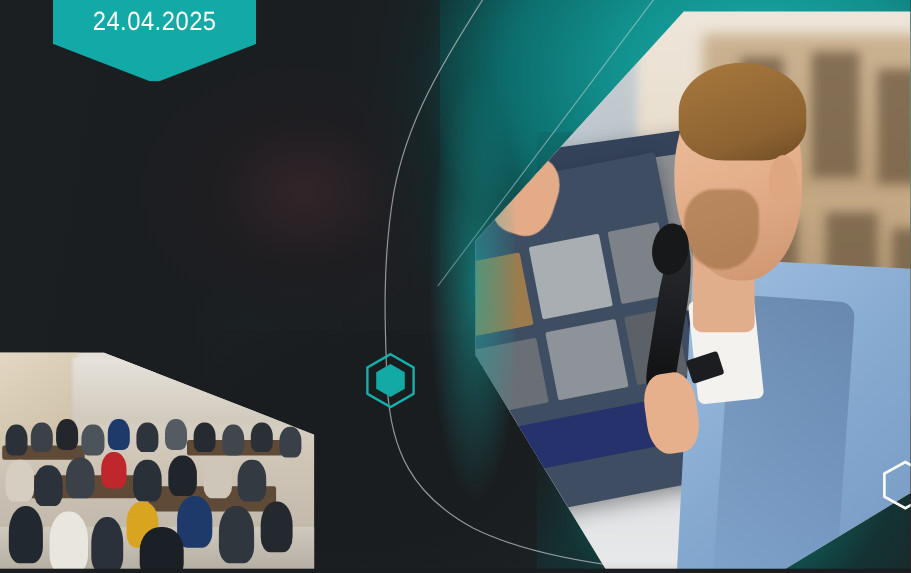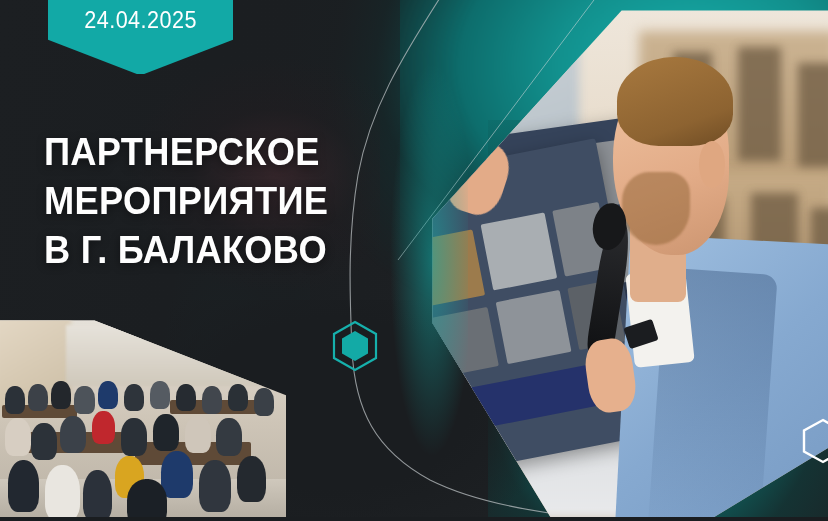--- a/index.html
+++ b/index.html
@@ -422,20 +422,15 @@
 
   <svg class="hex-marker-right" viewBox="0 0 46 46">
     <polygon points="23,2 42,12.5 42,33.5 23,44 4,33.5 4,12.5" fill="none" stroke="#ffffff" stroke-width="2.4"></polygon>
   </svg>
 
   <div class="date-badge"></div>
   <div class="date-badge-inner">
     <span class="date-text">24.04.2025</span>
   </div>
 
-  <div class="title-block">
-    <div class="title-line">ПАРТНЕРСКОЕ</div>
-    <div class="title-line">МЕРОПРИЯТИЕ</div>
-    <div class="title-line">В Г. БАЛАКОВО</div>
-  </div>
 
   <div class="bottom-fade"></div>
 </div>
 
 </body></html>

